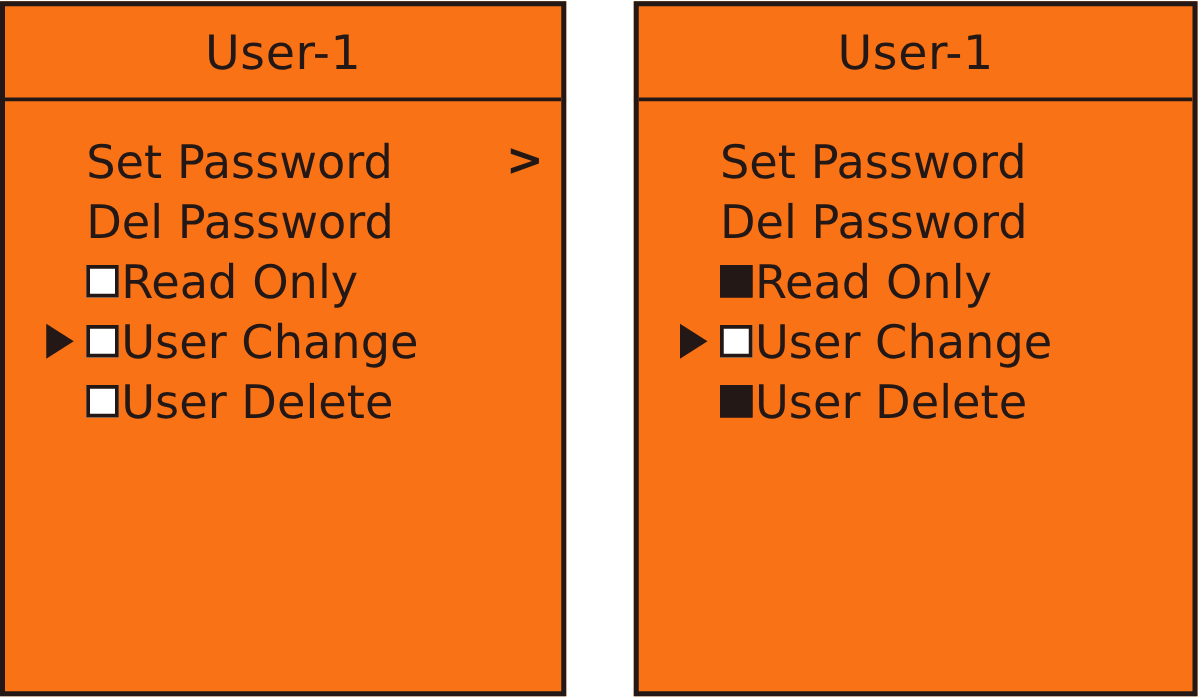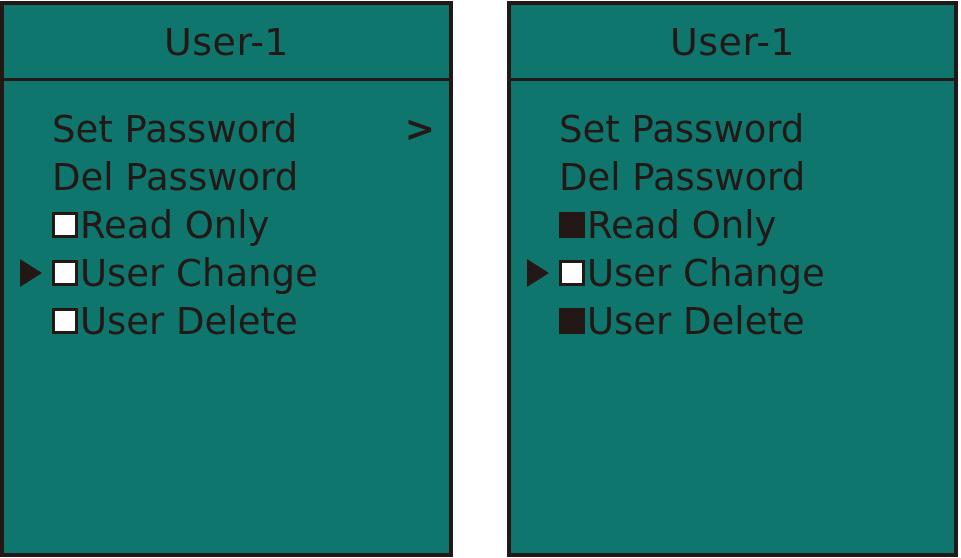--- a/index.html
+++ b/index.html
@@ -20,21 +20,21 @@
     width: 961px;
     height: 558px;
   }
 
   
   .panel {
     position: absolute;
     top: 1px;
     box-sizing: border-box;
     border: 4px solid #231815;
-    background: #0f766e;
+    background: #f97316;
     overflow: hidden;
   }
   .panel-left  { left: 0px;   width: 453px; height: 556px; }
   .panel-right { left: 507px; width: 451px; height: 556px; }
 
   
   .panel-header {
     position: relative;
     height: 76px;
     box-sizing: border-box;
@@ -54,21 +54,21 @@
   
   .menu-list {
     position: relative;
     padding-top: 24px;
   }
   .menu-row {
     position: relative;
     height: 48px;
     display: flex;
     align-items: center;
-    padding-left: 16px;
+    padding-left: 33px;
     box-sizing: border-box;
   }
 
   
   .pointer-slot {
     width: 32px;
     flex: 0 0 32px;
     display: flex;
     align-items: center;
     justify-content: flex-start;

